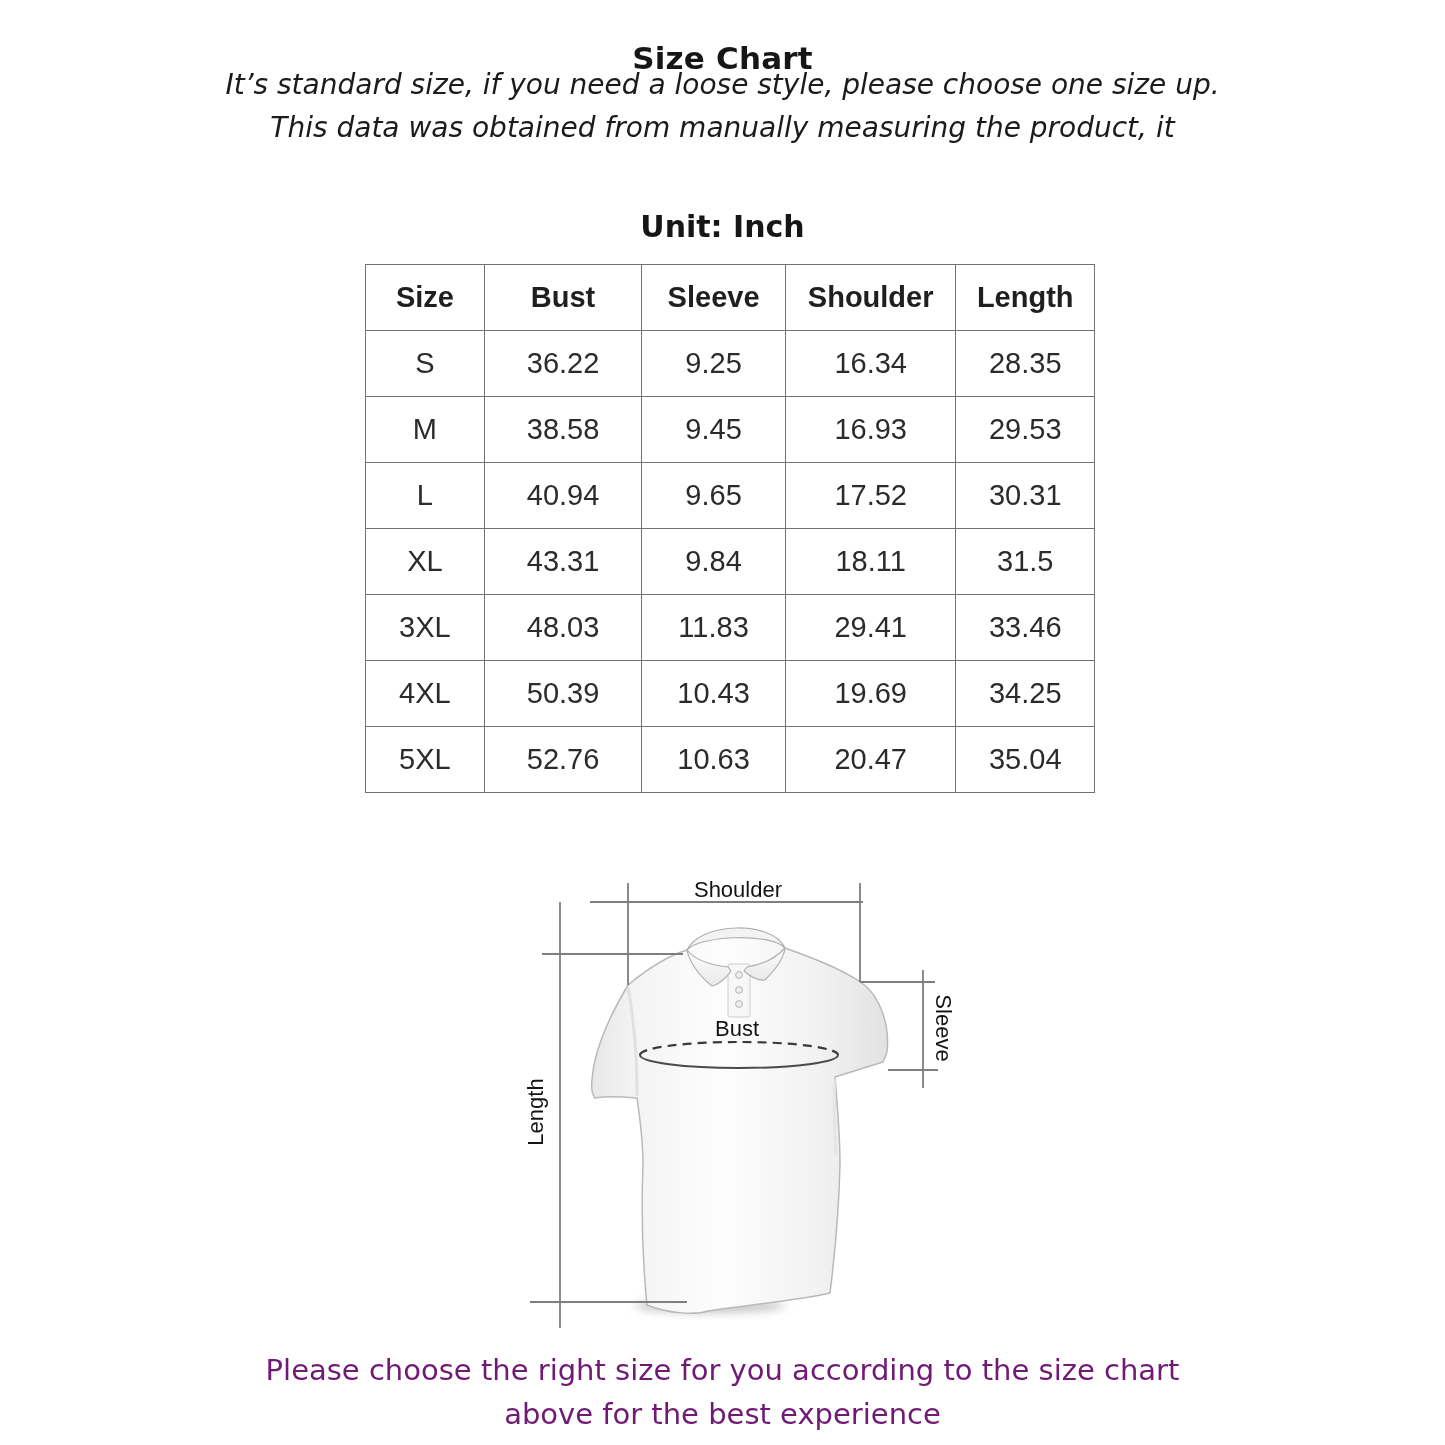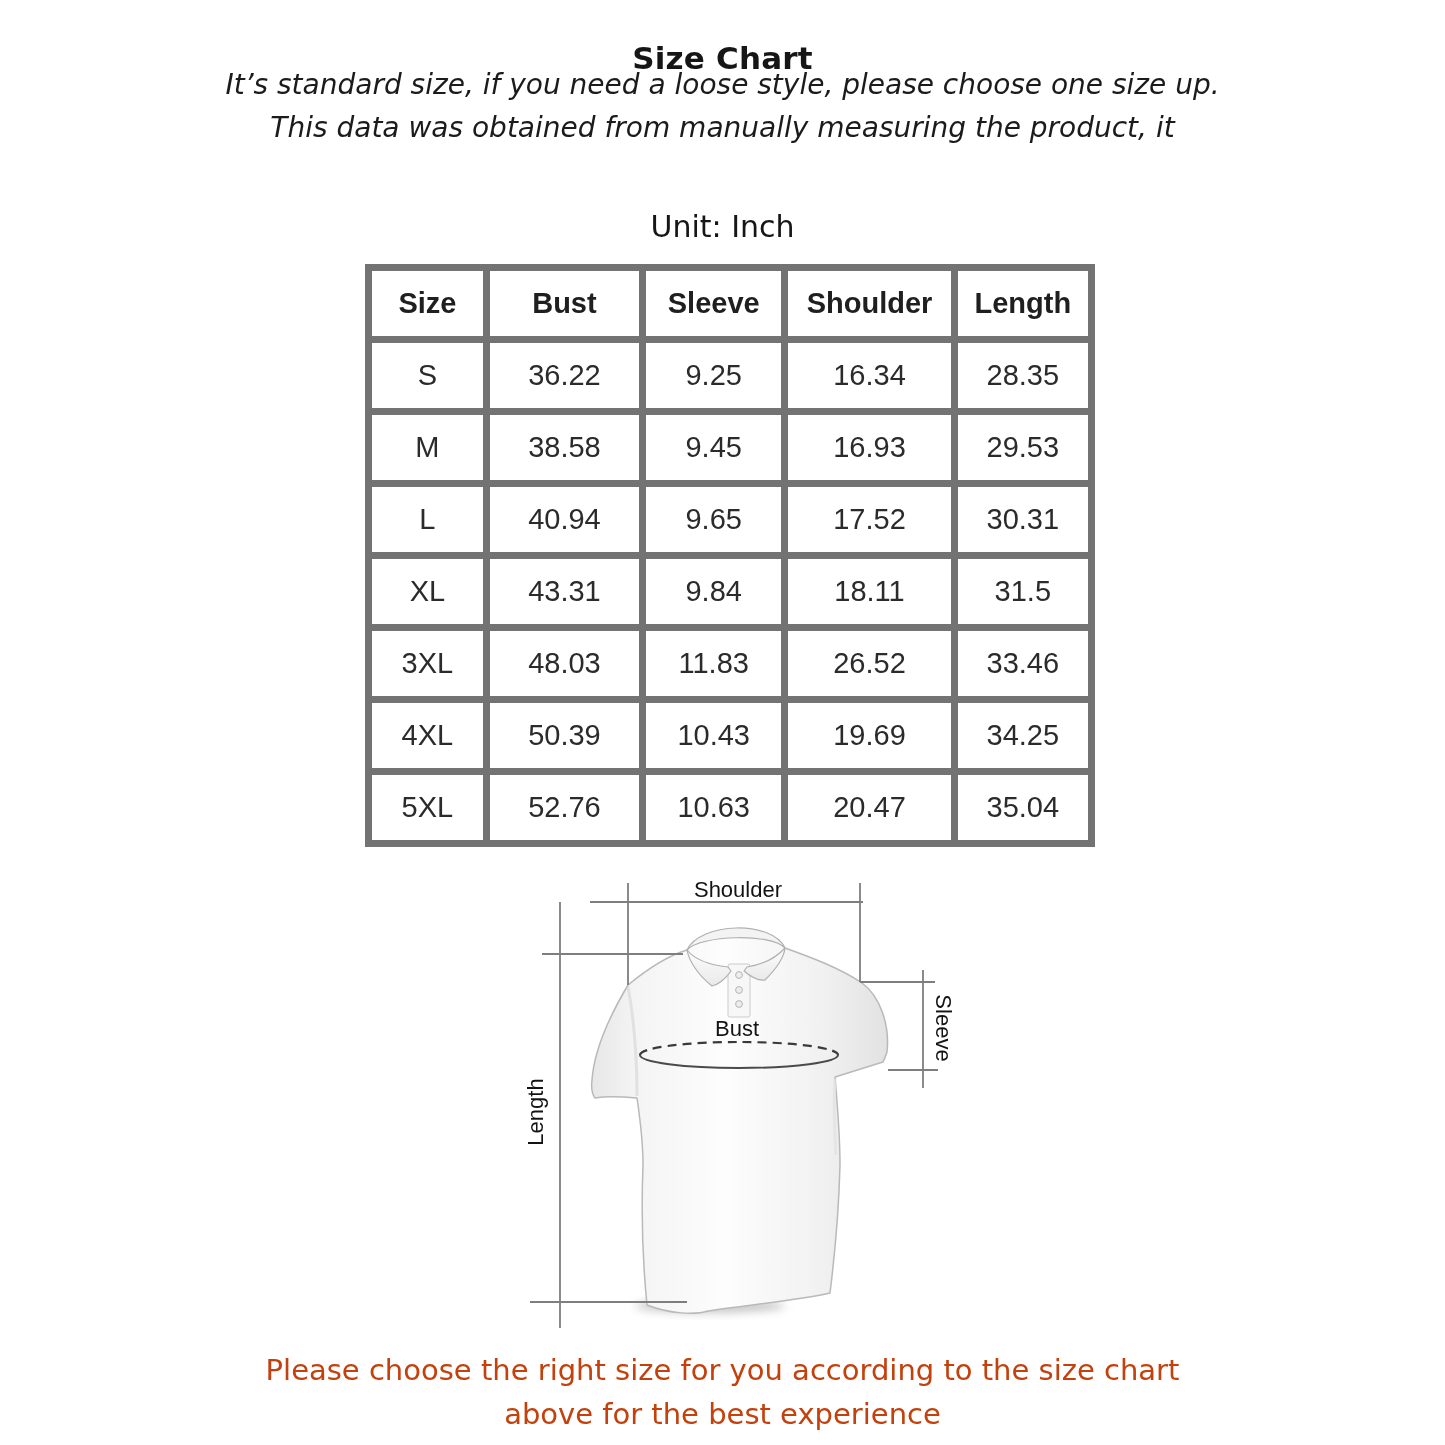--- a/index.html
+++ b/index.html
@@ -14,45 +14,45 @@
     position:absolute;top:8px;left:0;width:100%;
     text-align:center;font-size:31px;font-weight:bold;letter-spacing:.2px;margin-top:32px;
   }
   .intro{
     position:absolute;top:63px;left:0;width:100%;
     text-align:center;font-size:28px;line-height:43px;color:#1b1b1b;font-style:italic;
   }
   .intro div{white-space:nowrap;}
   .unit-label{
     position:absolute;top:209px;left:0;width:100%;
-    text-align:center;font-size:30px;font-weight:normal;
+    text-align:center;font-size:30px;font-weight:bold;
   }
 
   table.size-chart{
     position:absolute;left:365px;top:264px;width:730px;
     border-collapse:collapse;table-layout:fixed;
     font-family:"Liberation Sans","DejaVu Sans",sans-serif;
     font-size:29px;color:#2b2b2b;
   }
   table.size-chart th,table.size-chart td{
-    border:7px solid #737373;text-align:center;vertical-align:middle;
+    border:1px solid #737373;text-align:center;vertical-align:middle;
     height:65px;padding:0;overflow:hidden;
   }
   table.size-chart th{font-weight:bold;color:#1f1f1f;}
 
   .diagram{position:absolute;left:495px;top:865px;width:480px;height:480px;}
   .diagram svg{display:block;}
   .measure-label{
     font-family:"Liberation Sans","DejaVu Sans",sans-serif;
     font-size:22px;fill:#141414;
   }
 
   .footer-note{
     position:absolute;top:1348px;left:0;width:100%;
-    text-align:center;font-size:29px;line-height:44px;color:#c2410c;
+    text-align:center;font-size:29px;line-height:44px;color:#701a75;
   }
   .footer-note div{white-space:nowrap;}
 </style>
 </head>
 <body>
 
 <div class="page">
 
   <div class="page-title">Size Chart</div>
 
@@ -106,21 +106,21 @@
         <td>XL</td>
         <td>43.31</td>
         <td>9.84</td>
         <td>18.11</td>
         <td>31.5</td>
       </tr>
       <tr>
         <td>3XL</td>
         <td>48.03</td>
         <td>11.83</td>
-        <td>26.52</td>
+        <td>29.41</td>
         <td>33.46</td>
       </tr>
       <tr>
         <td>4XL</td>
         <td>50.39</td>
         <td>10.43</td>
         <td>19.69</td>
         <td>34.25</td>
       </tr>
       <tr>

